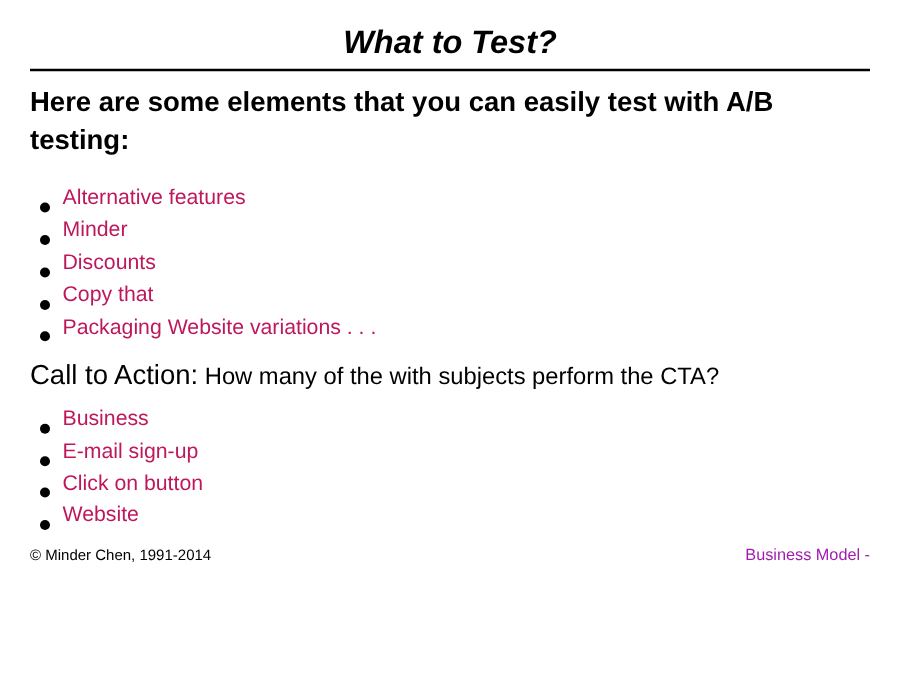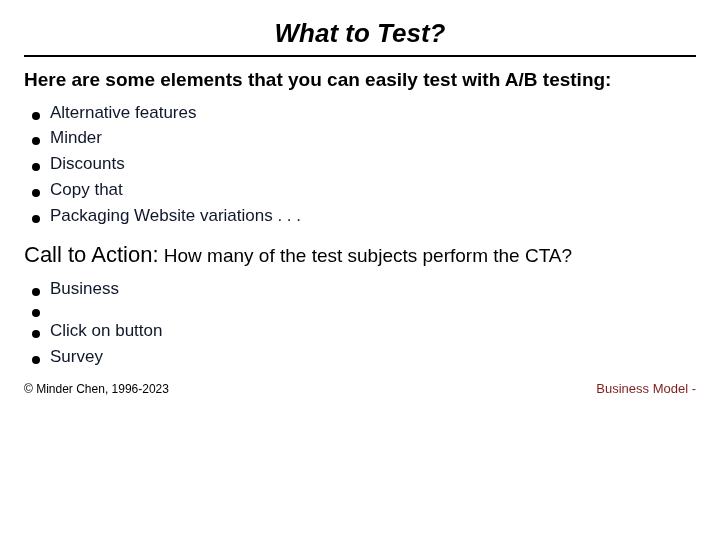--- a/index.html
+++ b/index.html
@@ -32,38 +32,38 @@
     }
 
     .slide-title {
       font-size: 26px;
       font-weight: bold;
       font-style: italic;
       color: #000;
     }
 
     .intro-text {
-      font-size: 19px;
+      font-size: 22px;
       font-weight: bold;
       color: #000;
       line-height: 1.35;
-      margin-bottom: 8px;
+      margin-bottom: 20px;
     }
 
     .bullet-list {
       list-style: none;
       margin-bottom: 10px;
       margin-left: 8px;
     }
 
     .bullet-list li {
       display: flex;
-      align-items: center;
+      align-items: flex-end;
       font-size: 17px;
-      color: #0f172a;
+      color: #be185d;
       line-height: 1.4;
       margin-bottom: 2px;
     }
 
     .bullet-dot {
       display: inline-block;
       width: 8px;
       height: 8px;
       border-radius: 50%;
       background: #000;
@@ -91,21 +91,21 @@
       align-items: flex-end;
     }
 
     .footer-left {
       font-size: 12px;
       color: #000;
     }
 
     .footer-right {
       font-size: 13px;
-      color: #7f1d1d;
+      color: #a21caf;
       font-weight: normal;
     }
   </style>
 </head>
 <body>
 
 <div class="slide-container">
 
   <div class="title-section">
     <h1 class="slide-title">What to Test?</h1>
@@ -130,39 +130,40 @@
       <span class="bullet-dot"></span>
       <span>Copy that</span>
     </li>
     <li>
       <span class="bullet-dot"></span>
       <span>Packaging Website variations . . .</span>
     </li>
   </ul>
 
   <div class="cta-section">
-    <span class="cta-bold">Call to Action:</span><span> How many of the test subjects perform the CTA?</span>
+    <span class="cta-bold">Call to Action:</span><span> How many of the with subjects perform the CTA?</span>
   </div>
 
   <ul class="bullet-list">
     <li>
       <span class="bullet-dot"></span>
       <span>Business</span>
     </li>
     <li>
       <span class="bullet-dot"></span>
+      <span>E-mail sign-up</span>
     </li>
     <li>
       <span class="bullet-dot"></span>
       <span>Click on button</span>
     </li>
     <li>
       <span class="bullet-dot"></span>
-      <span>Survey</span>
+      <span>Website</span>
     </li>
   </ul>
 
   <div class="footer">
-    <span class="footer-left">© Minder Chen, 1996-2023</span>
+    <span class="footer-left">© Minder Chen, 1991-2014</span>
     <span class="footer-right">Business Model -</span>
   </div>
 
 </div>
 
 </body></html>

